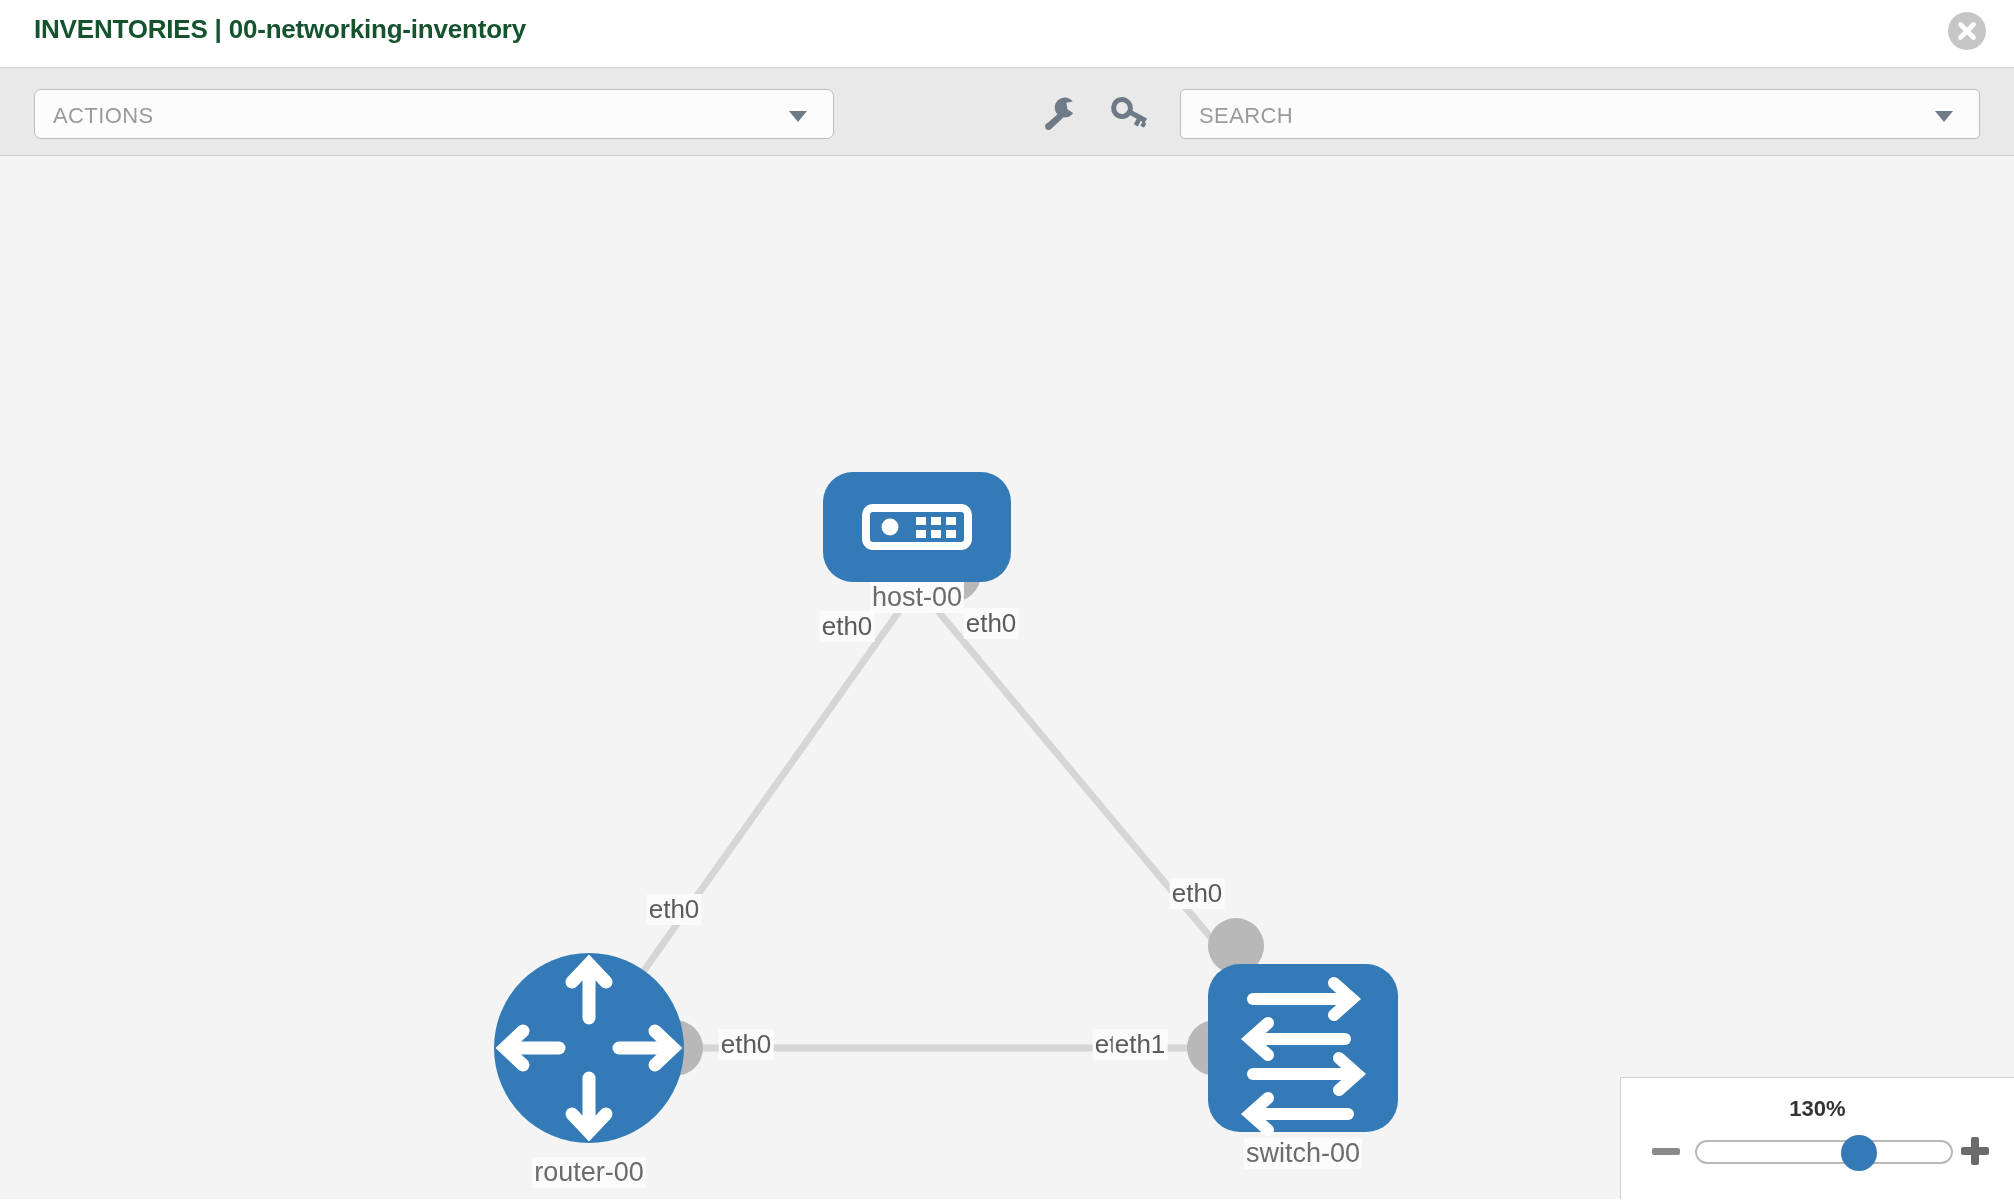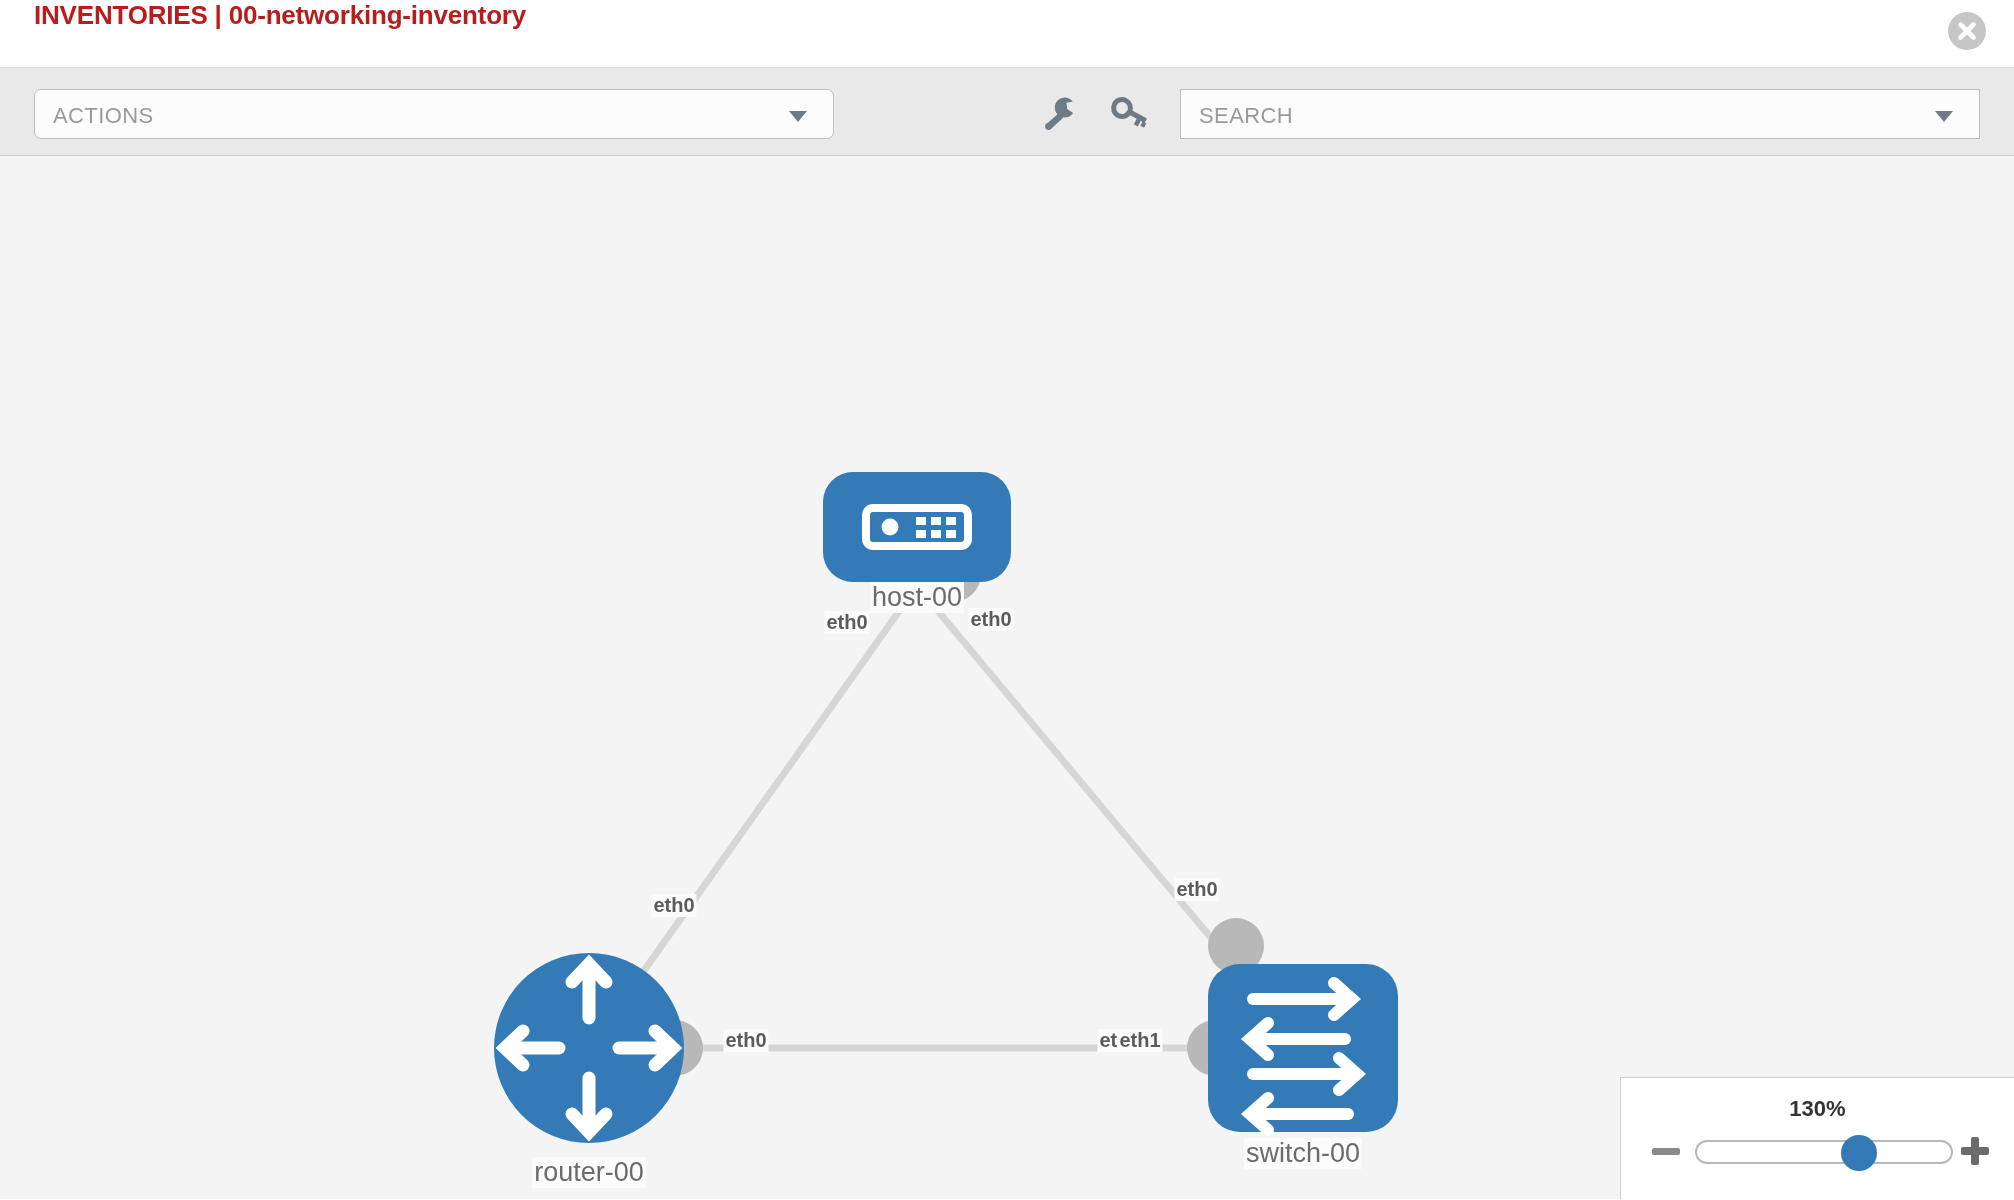--- a/index.html
+++ b/index.html
@@ -12,24 +12,24 @@
 
   
   .header {
     position: relative;
     height: 68px;
     background: #ffffff;
     border-bottom: 1px solid #d7d7d7;
   }
   .page-title {
     position: absolute;
-    left: 34px; top: 0;
+    left: 34px; top: 14px;
     font-size: 26px;
     font-weight: bold;
-    color: #b91c1c;
+    color: #14532d;
     letter-spacing: -0.2px;
     white-space: nowrap;
   }
   .close-btn {
     position: absolute;
     right: 28px; top: 12px;
     width: 38px; height: 38px;
     border-radius: 50%;
     background: #c6c6c6;
     cursor: pointer;
@@ -74,21 +74,21 @@
   }
   .tool-icon.wrench { left: 1037px; }
   .tool-icon.key    { left: 1105px; }
 
   .search-box {
     position: absolute;
     left: 1180px; top: 21px;
     width: 800px; height: 50px;
     background: #fcfcfc;
     border: 1px solid #bdbdbd;
-    border-radius: 0;
+    border-radius: 5px;
   }
   .search-box .sel-label {
     position: absolute;
     left: 18px; top: 13px;
     font-size: 22px;
     color: #9a9a9a;
     letter-spacing: 0.4px;
   }
 
   
@@ -110,27 +110,26 @@
     position: absolute;
     font-size: 27px;
     color: #6b6b6b;
     background: #fbfbfb;
     white-space: nowrap;
     padding: 0 2px;
     transform: translateX(-50%);
   }
   .if-label {
     position: absolute;
-    font-size: 20px;
+    font-size: 26px;
     color: #5b5b5b;
     background: #fbfbfb;
     white-space: nowrap;
     padding: 0 2px;
     transform: translateX(-50%);
-    font-weight: bold;
   }
 
   
   .zoom-panel {
     position: absolute;
     right: 0; bottom: 0;
     width: 394px; height: 122px;
     background: #ffffff;
     border-top: 1px solid #d0d0d0;
     border-left: 1px solid #d0d0d0;

